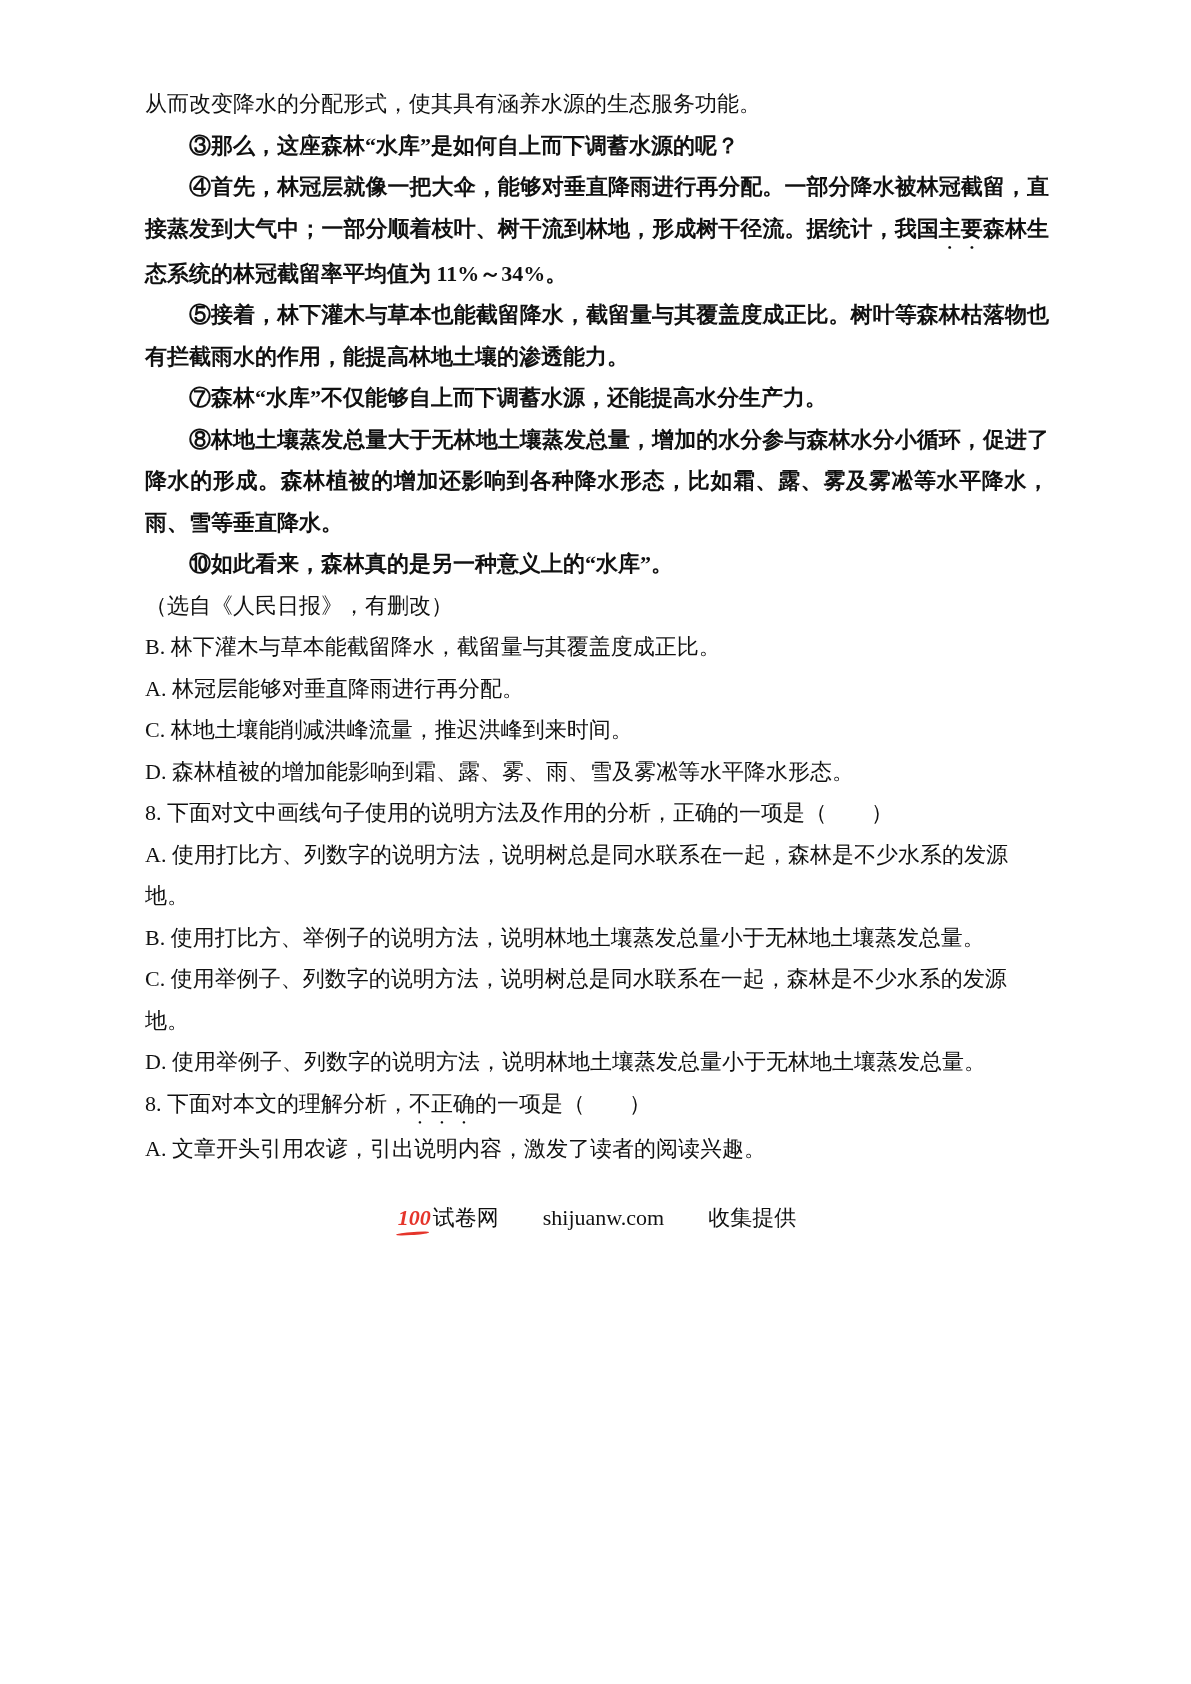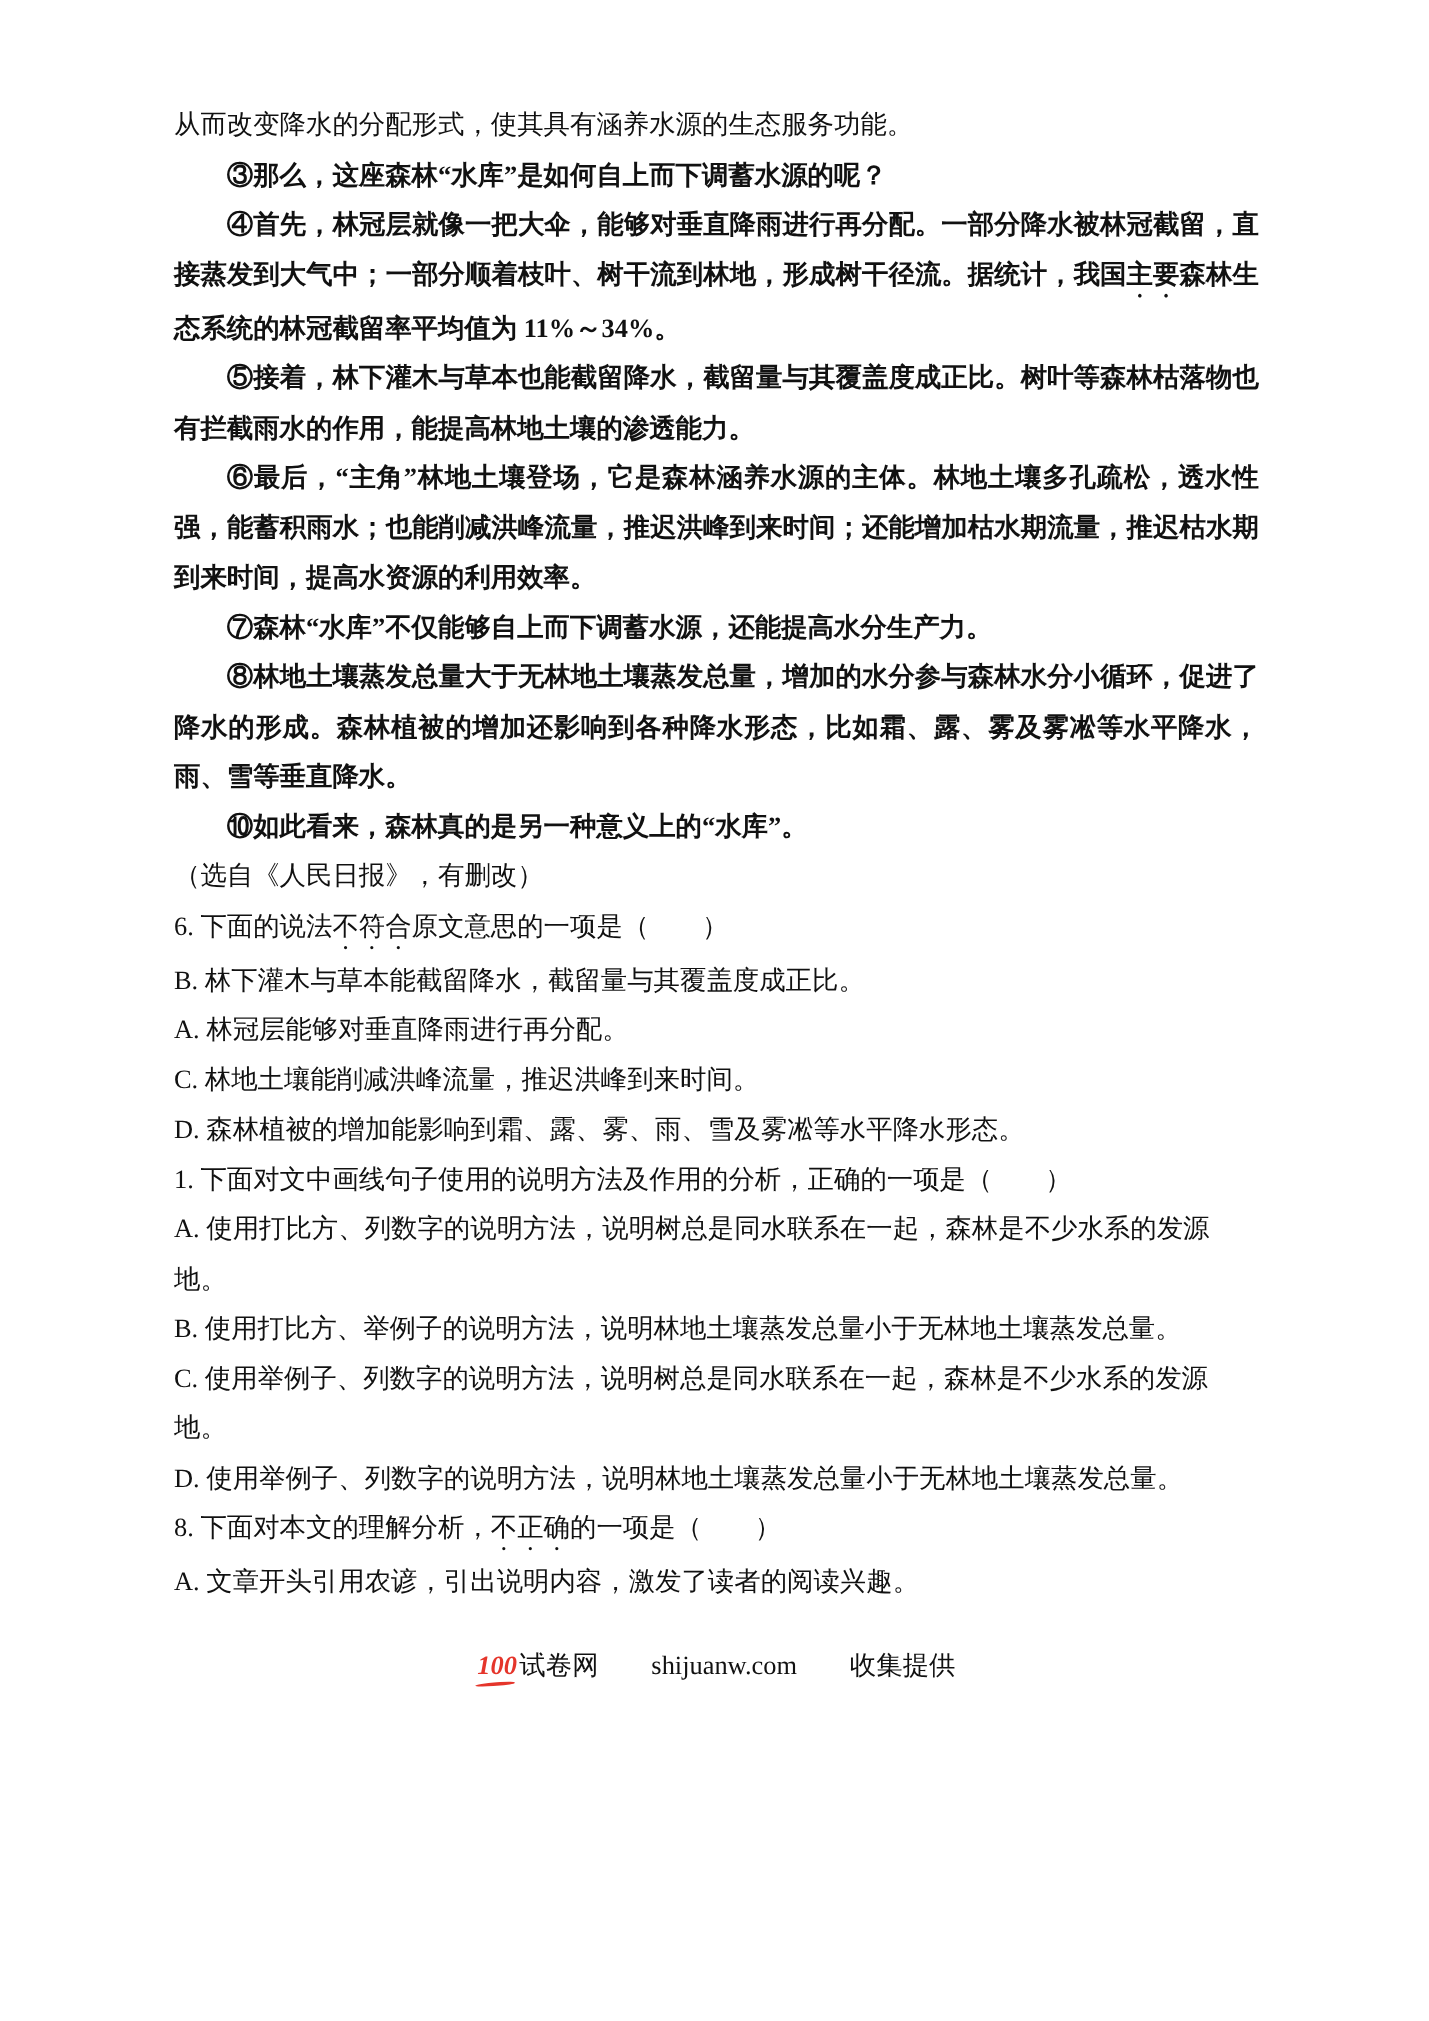--- a/index.html
+++ b/index.html
@@ -69,43 +69,39 @@
     <p>从而改变降水的分配形式，使其具有涵养水源的生态服务功能。</p>
 
     <p class="indent">③那么，这座森林“水库”是如何自上而下调蓄水源的呢？</p>
 
     <p class="indent">
       <span>④首先，林冠层就像一把大伞，能够对垂直降雨进行再分配。一部分降水被林冠截留，直接蒸发到大气中；一部分顺着枝叶、树干流到林地，形成树干径流。据统计，我国</span><span class="emdots">主要</span><span>森林生态系统的林冠截留率平均值为 11%～34%。</span>
     </p>
 
     <p class="indent">⑤接着，林下灌木与草本也能截留降水，截留量与其覆盖度成正比。树叶等森林枯落物也有拦截雨水的作用，能提高林地土壤的渗透能力。</p>
 
-    <p class="indent">⑥最后，“主角”林地土壤登场，它是森林涵养水源的主体。林地土壤多孔疏松，透水性强，能蓄积雨水；也能削减洪峰流量，推迟洪峰到来时间；还能增加枯水期流量，推迟枯水期到来时间，提高水资源的利用效率。</p>
 
     <p class="indent">⑦森林“水库”不仅能够自上而下调蓄水源，还能提高水分生产力。</p>
 
     <p class="indent">⑧林地土壤蒸发总量大于无林地土壤蒸发总量，增加的水分参与森林水分小循环，促进了降水的形成。森林植被的增加还影响到各种降水形态，比如霜、露、雾及雾凇等水平降水，雨、雪等垂直降水。</p>
 
 
     <p class="indent">⑩如此看来，森林真的是另一种意义上的“水库”。</p>
   </div>
 
   <p class="source">（选自《人民日报》，有删改）</p>
 
   <div class="questions">
 
-    <p>
-      <span>6. 下面的说法</span><span class="emdots">不符合</span><span>原文意思的一项是（　　）</span>
-    </p>
     <p>B. 林下灌木与草本能截留降水，截留量与其覆盖度成正比。</p>
     <p>A. 林冠层能够对垂直降雨进行再分配。</p>
     <p>C. 林地土壤能削减洪峰流量，推迟洪峰到来时间。</p>
     <p>D. 森林植被的增加能影响到霜、露、雾、雨、雪及雾凇等水平降水形态。</p>
 
-    <p>1. 下面对文中画线句子使用的说明方法及作用的分析，正确的一项是（　　）</p>
+    <p>8. 下面对文中画线句子使用的说明方法及作用的分析，正确的一项是（　　）</p>
     <p>A. 使用打比方、列数字的说明方法，说明树总是同水联系在一起，森林是不少水系的发源地。</p>
     <p>B. 使用打比方、举例子的说明方法，说明林地土壤蒸发总量小于无林地土壤蒸发总量。</p>
     <p>C. 使用举例子、列数字的说明方法，说明树总是同水联系在一起，森林是不少水系的发源地。</p>
     <p>D. 使用举例子、列数字的说明方法，说明林地土壤蒸发总量小于无林地土壤蒸发总量。</p>
 
     <p>
       <span>8. 下面对本文的理解分析，</span><span class="emdots">不正确</span><span>的一项是（　　）</span>
     </p>
     <p>A. 文章开头引用农谚，引出说明内容，激发了读者的阅读兴趣。</p>
 

